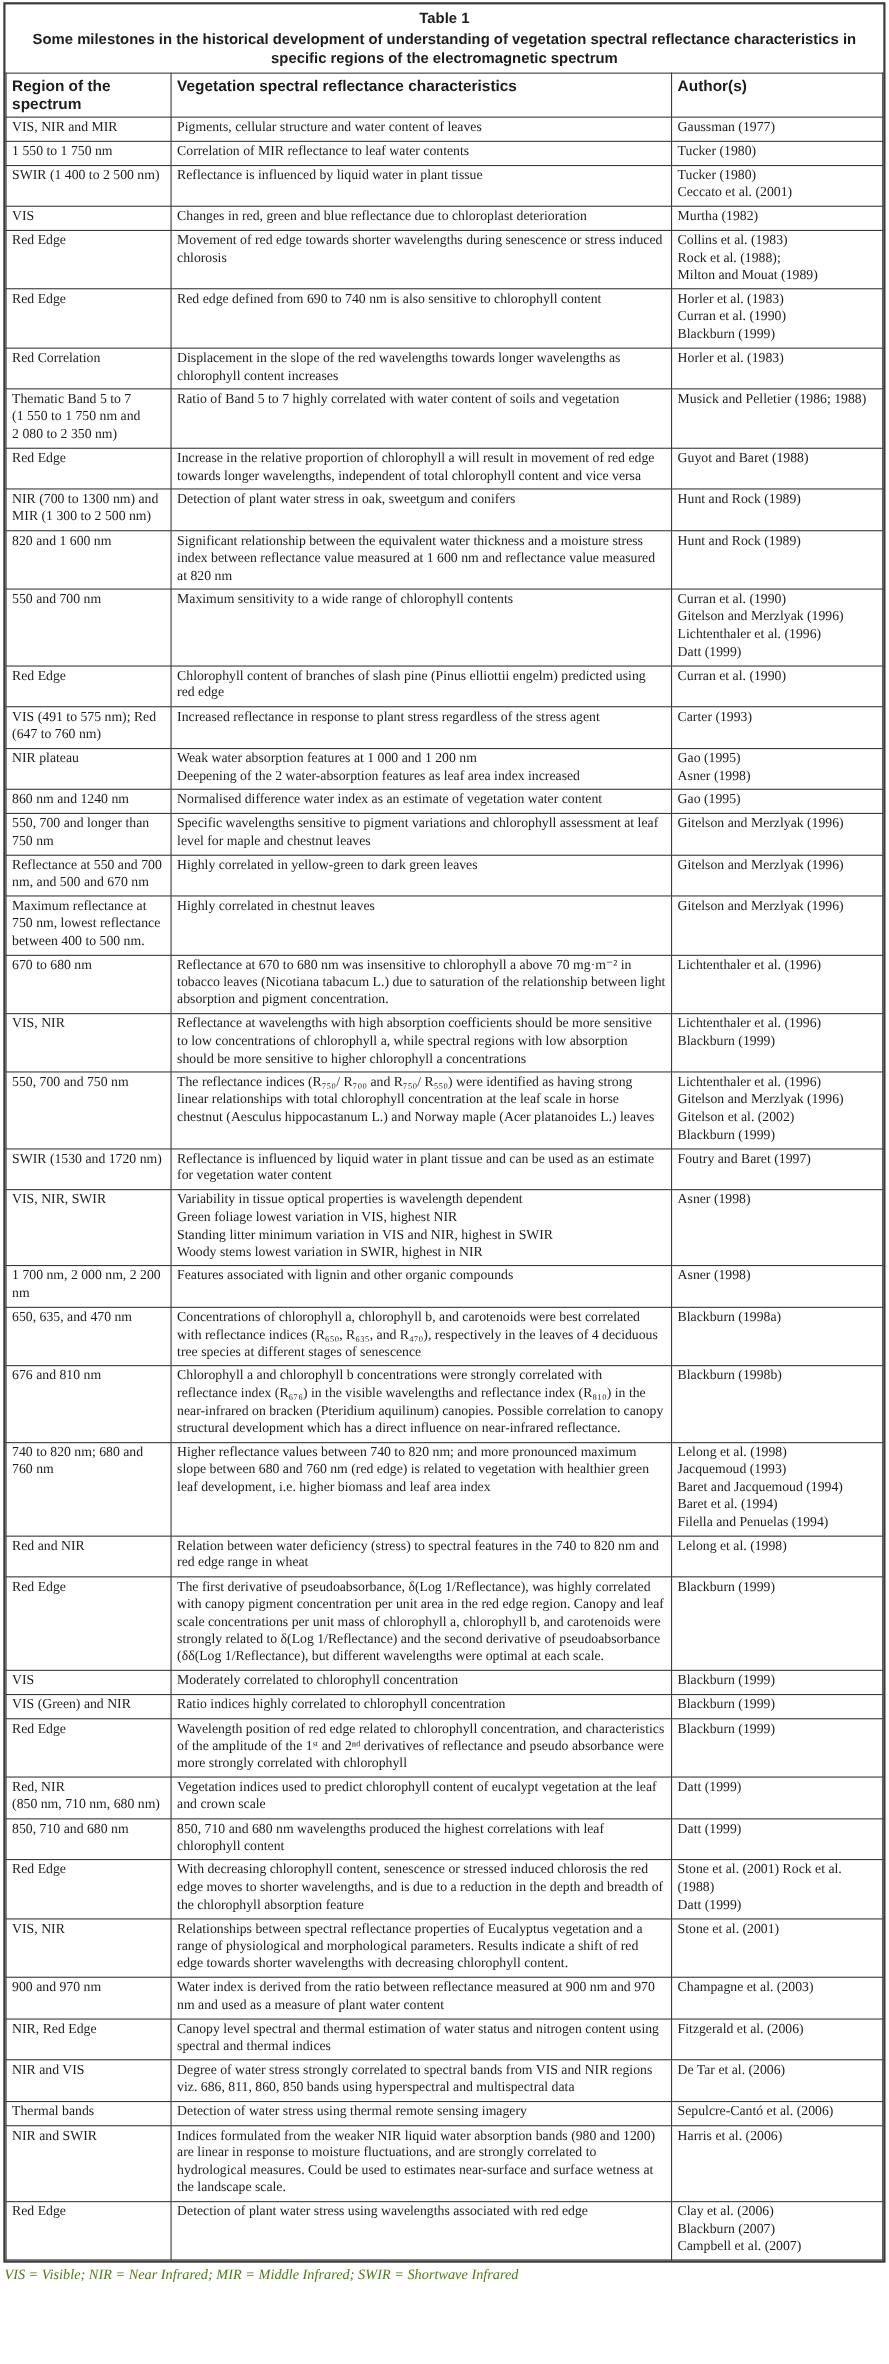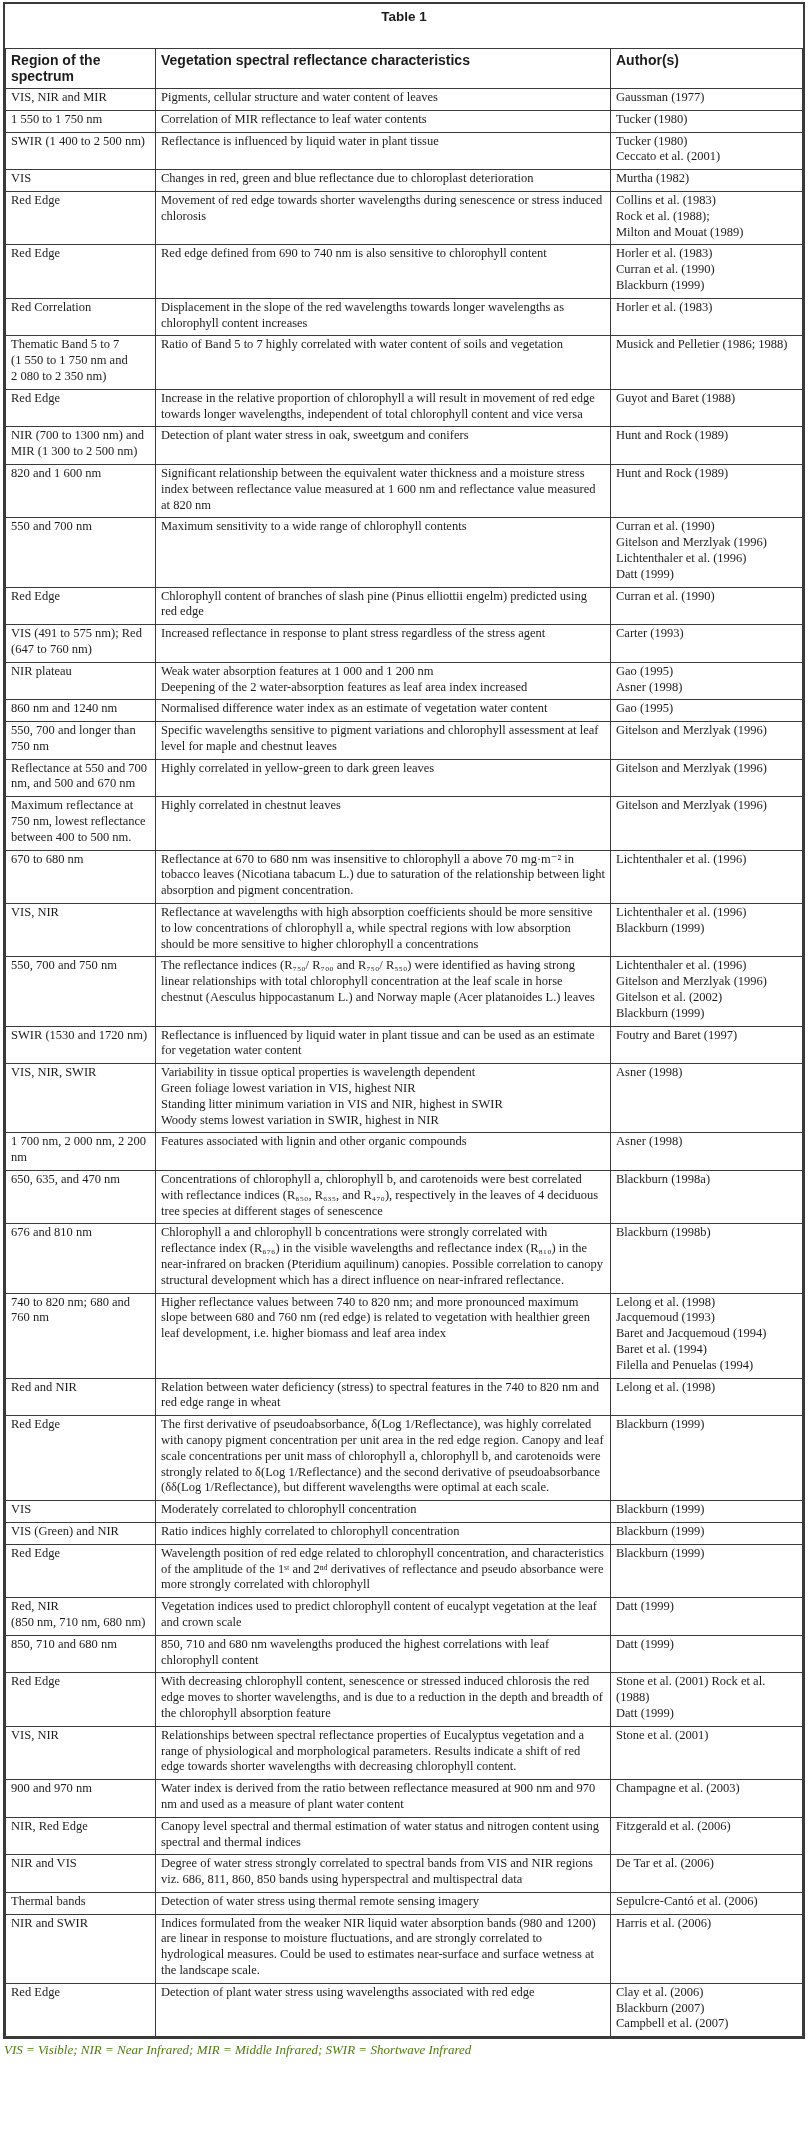--- a/index.html
+++ b/index.html
@@ -15,21 +15,21 @@
     border: 2px solid #3a3a3a;
   }
   .caption {
     text-align: center;
     font-family: "Liberation Sans", "DejaVu Sans", sans-serif;
     font-weight: bold;
     font-size: 13.5px;
     line-height: 17px;
     padding: 4px 8px 5px 8px;
   }
-  .caption .t-num { margin-bottom: 18px; }
+  .caption .t-num { margin-bottom: 2px; }
   table.milestones {
     width: 100%;
     border-collapse: collapse;
     table-layout: fixed;
   }
   table.milestones col.c1 { width: 150px; }
   table.milestones col.c2 { width: 455px; }
   table.milestones col.c3 { width: auto; }
   table.milestones th, table.milestones td {
     border: 1px solid #3a3a3a;
@@ -59,20 +59,21 @@
     color: #4d7c0f;
   }
 </style>
 </head>
 <body>
 
 <div class="page">
   <div class="tbl-outer">
     <div class="caption">
       <div class="t-num">Table 1</div>
+      <div class="t-sub">Some milestones in the historical development of understanding of vegetation spectral reflectance characteristics in specific regions of the electromagnetic spectrum</div>
     </div>
     <table class="milestones">
       <colgroup>
           <col class="c1">
           <col class="c2">
           <col class="c3">
         </colgroup>
       <thead>
         <tr>
           <th>Region of the spectrum</th>

